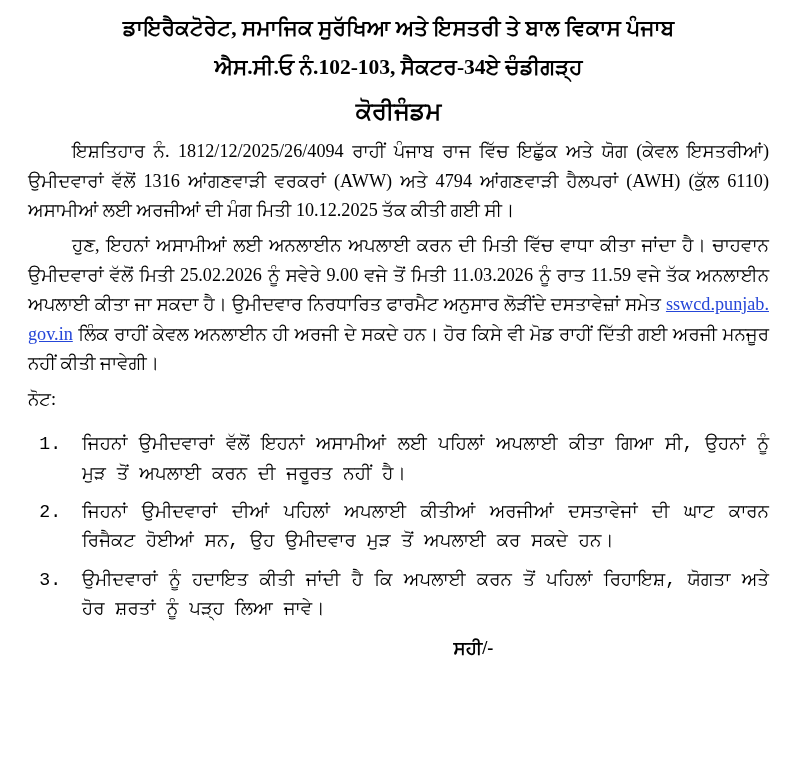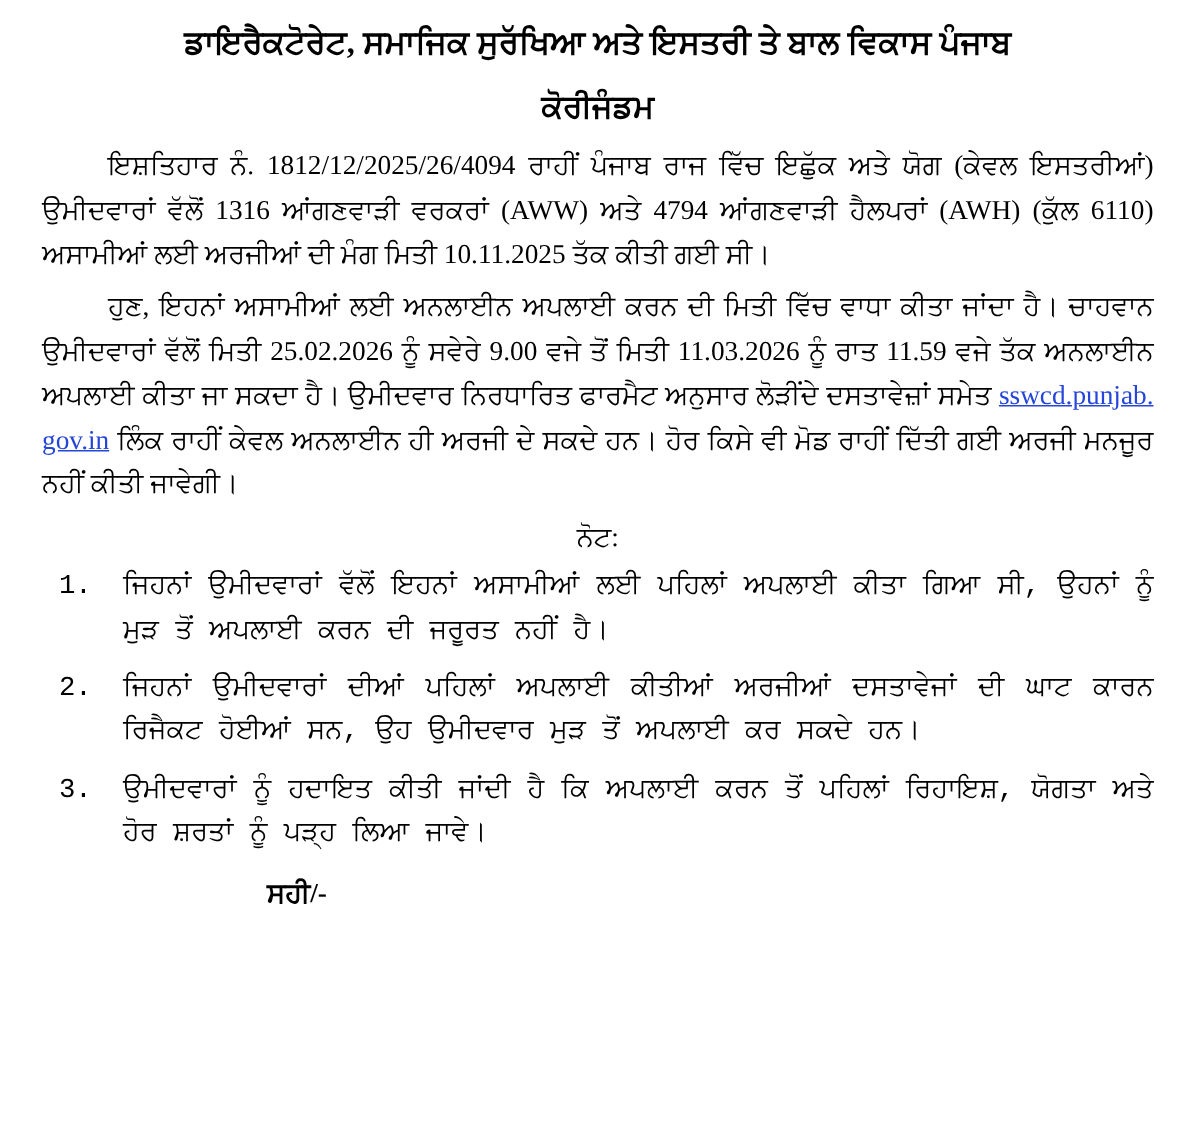--- a/index.html
+++ b/index.html
@@ -31,57 +31,57 @@
   .hdr-line-2 {
     text-align: center;
     font-weight: bold;
     font-size: 21.5px;
     line-height: 1.35;
     margin-top: 10px;
   }
   .doc-title {
     text-align: center;
     font-weight: bold;
-    font-size: 21px;
+    font-size: 24px;
     margin-top: 16px;
     margin-bottom: 12px;
   }
   p.body-par {
     font-size: 18.2px;
     line-height: 1.62;
     text-align: justify;
     text-justify: inter-word;
     margin: 0 0 6px 0;
     text-indent: 44px;
   }
   .note-label {
     font-size: 18.2px;
     line-height: 1.6;
-    margin: 6px 0 4px 0;
-    text-align: center;
+    margin: 6px 0 16px 0;
   }
   ol.notes {
     margin: 2px 0 0 0;
     padding-left: 44px;
     font-size: 18.2px;
     line-height: 1.62;
     font-family: Liberation Mono, monospace;
   }
   ol.notes li {
     margin-bottom: 9px;
     padding-left: 10px;
     text-align: justify;
   }
   a.inline-link {
     color: #2546d8;
     text-decoration: underline;
     word-break: break-all;
   }
   .sign-block {
     margin-top: 6px;
+    text-align: center;
     font-size: 18.2px;
     line-height: 1.6;
   }
   .sign-block .sign-1 {
     font-weight: bold;
     padding-left: 150px;
   }
   .sign-block .sign-2 {
     font-weight: bold;
     padding-left: 150px;
@@ -92,24 +92,25 @@
     padding-left: 150px;
     margin-top: 3px;
   }
 </style>
 </head>
 <body>
 
 <div class="page">
 
   <div class="hdr-line">ਡਾਇਰੈਕਟੋਰੇਟ, ਸਮਾਜਿਕ ਸੁਰੱਖਿਆ ਅਤੇ ਇਸਤਰੀ ਤੇ ਬਾਲ ਵਿਕਾਸ ਪੰਜਾਬ</div>
+  <div class="hdr-line-2">ਐਸ.ਸੀ.ਓ ਨੰ.102-103, ਸੈਕਟਰ-34ਏ ਚੰਡੀਗੜ੍ਹ</div>
 
   <div class="doc-title">ਕੋਰੀਜੰਡਮ</div>
 
-  <p class="body-par">ਇਸ਼ਤਿਹਾਰ ਨੰ. 1812/12/2025/26/4094 ਰਾਹੀਂ ਪੰਜਾਬ ਰਾਜ ਵਿੱਚ ਇਛੁੱਕ ਅਤੇ ਯੋਗ (ਕੇਵਲ ਇਸਤਰੀਆਂ) ਉਮੀਦਵਾਰਾਂ ਵੱਲੋਂ 1316 ਆਂਗਣਵਾੜੀ ਵਰਕਰਾਂ (AWW) ਅਤੇ 4794 ਆਂਗਣਵਾੜੀ ਹੈਲਪਰਾਂ (AWH) (ਕੁੱਲ 6110) ਅਸਾਮੀਆਂ ਲਈ ਅਰਜੀਆਂ ਦੀ ਮੰਗ ਮਿਤੀ 10.11.2025 ਤੱਕ ਕੀਤੀ ਗਈ ਸੀ।</p>
+  <p class="body-par">ਇਸ਼ਤਿਹਾਰ ਨੰ. 1812/12/2025/26/4094 ਰਾਹੀਂ ਪੰਜਾਬ ਰਾਜ ਵਿੱਚ ਇਛੁੱਕ ਅਤੇ ਯੋਗ (ਕੇਵਲ ਇਸਤਰੀਆਂ) ਉਮੀਦਵਾਰਾਂ ਵੱਲੋਂ 1316 ਆਂਗਣਵਾੜੀ ਵਰਕਰਾਂ (AWW) ਅਤੇ 4794 ਆਂਗਣਵਾੜੀ ਹੈਲਪਰਾਂ (AWH) (ਕੁੱਲ 6110) ਅਸਾਮੀਆਂ ਲਈ ਅਰਜੀਆਂ ਦੀ ਮੰਗ ਮਿਤੀ 10.12.2025 ਤੱਕ ਕੀਤੀ ਗਈ ਸੀ।</p>
 
   <p class="body-par"><span>ਹੁਣ, ਇਹਨਾਂ ਅਸਾਮੀਆਂ ਲਈ ਅਨਲਾਈਨ ਅਪਲਾਈ ਕਰਨ ਦੀ ਮਿਤੀ ਵਿੱਚ ਵਾਧਾ ਕੀਤਾ ਜਾਂਦਾ ਹੈ। ਚਾਹਵਾਨ ਉਮੀਦਵਾਰਾਂ ਵੱਲੋਂ ਮਿਤੀ 25.02.2026 ਨੂੰ ਸਵੇਰੇ 9.00 ਵਜੇ ਤੋਂ ਮਿਤੀ 11.03.2026 ਨੂੰ ਰਾਤ 11.59 ਵਜੇ ਤੱਕ ਅਨਲਾਈਨ ਅਪਲਾਈ ਕੀਤਾ ਜਾ ਸਕਦਾ ਹੈ। ਉਮੀਦਵਾਰ ਨਿਰਧਾਰਿਤ ਫਾਰਮੈਟ ਅਨੁਸਾਰ ਲੋੜੀਂਦੇ ਦਸਤਾਵੇਜ਼ਾਂ ਸਮੇਤ </span><a class="inline-link" href="#">sswcd.punjab.gov.in</a><span> ਲਿੰਕ ਰਾਹੀਂ ਕੇਵਲ ਅਨਲਾਈਨ ਹੀ ਅਰਜੀ ਦੇ ਸਕਦੇ ਹਨ। ਹੋਰ ਕਿਸੇ ਵੀ ਮੋਡ ਰਾਹੀਂ ਦਿੱਤੀ ਗਈ ਅਰਜੀ ਮਨਜੂਰ ਨਹੀਂ ਕੀਤੀ ਜਾਵੇਗੀ।</span></p>
 
   <div class="note-label">ਨੋਟ:</div>
 
   <ol class="notes">
     <li>ਜਿਹਨਾਂ ਉਮੀਦਵਾਰਾਂ ਵੱਲੋਂ ਇਹਨਾਂ ਅਸਾਮੀਆਂ ਲਈ ਪਹਿਲਾਂ ਅਪਲਾਈ ਕੀਤਾ ਗਿਆ ਸੀ, ਉਹਨਾਂ ਨੂੰ ਮੁੜ ਤੋਂ ਅਪਲਾਈ ਕਰਨ ਦੀ ਜਰੂਰਤ ਨਹੀਂ ਹੈ।</li>
     <li>ਜਿਹਨਾਂ ਉਮੀਦਵਾਰਾਂ ਦੀਆਂ ਪਹਿਲਾਂ ਅਪਲਾਈ ਕੀਤੀਆਂ ਅਰਜੀਆਂ ਦਸਤਾਵੇਜਾਂ ਦੀ ਘਾਟ ਕਾਰਨ ਰਿਜੈਕਟ ਹੋਈਆਂ ਸਨ, ਉਹ ਉਮੀਦਵਾਰ ਮੁੜ ਤੋਂ ਅਪਲਾਈ ਕਰ ਸਕਦੇ ਹਨ।</li>
     <li>ਉਮੀਦਵਾਰਾਂ ਨੂੰ ਹਦਾਇਤ ਕੀਤੀ ਜਾਂਦੀ ਹੈ ਕਿ ਅਪਲਾਈ ਕਰਨ ਤੋਂ ਪਹਿਲਾਂ ਰਿਹਾਇਸ਼, ਯੋਗਤਾ ਅਤੇ ਹੋਰ ਸ਼ਰਤਾਂ ਨੂੰ ਪੜ੍ਹ ਲਿਆ ਜਾਵੇ।</li>
   </ol>

